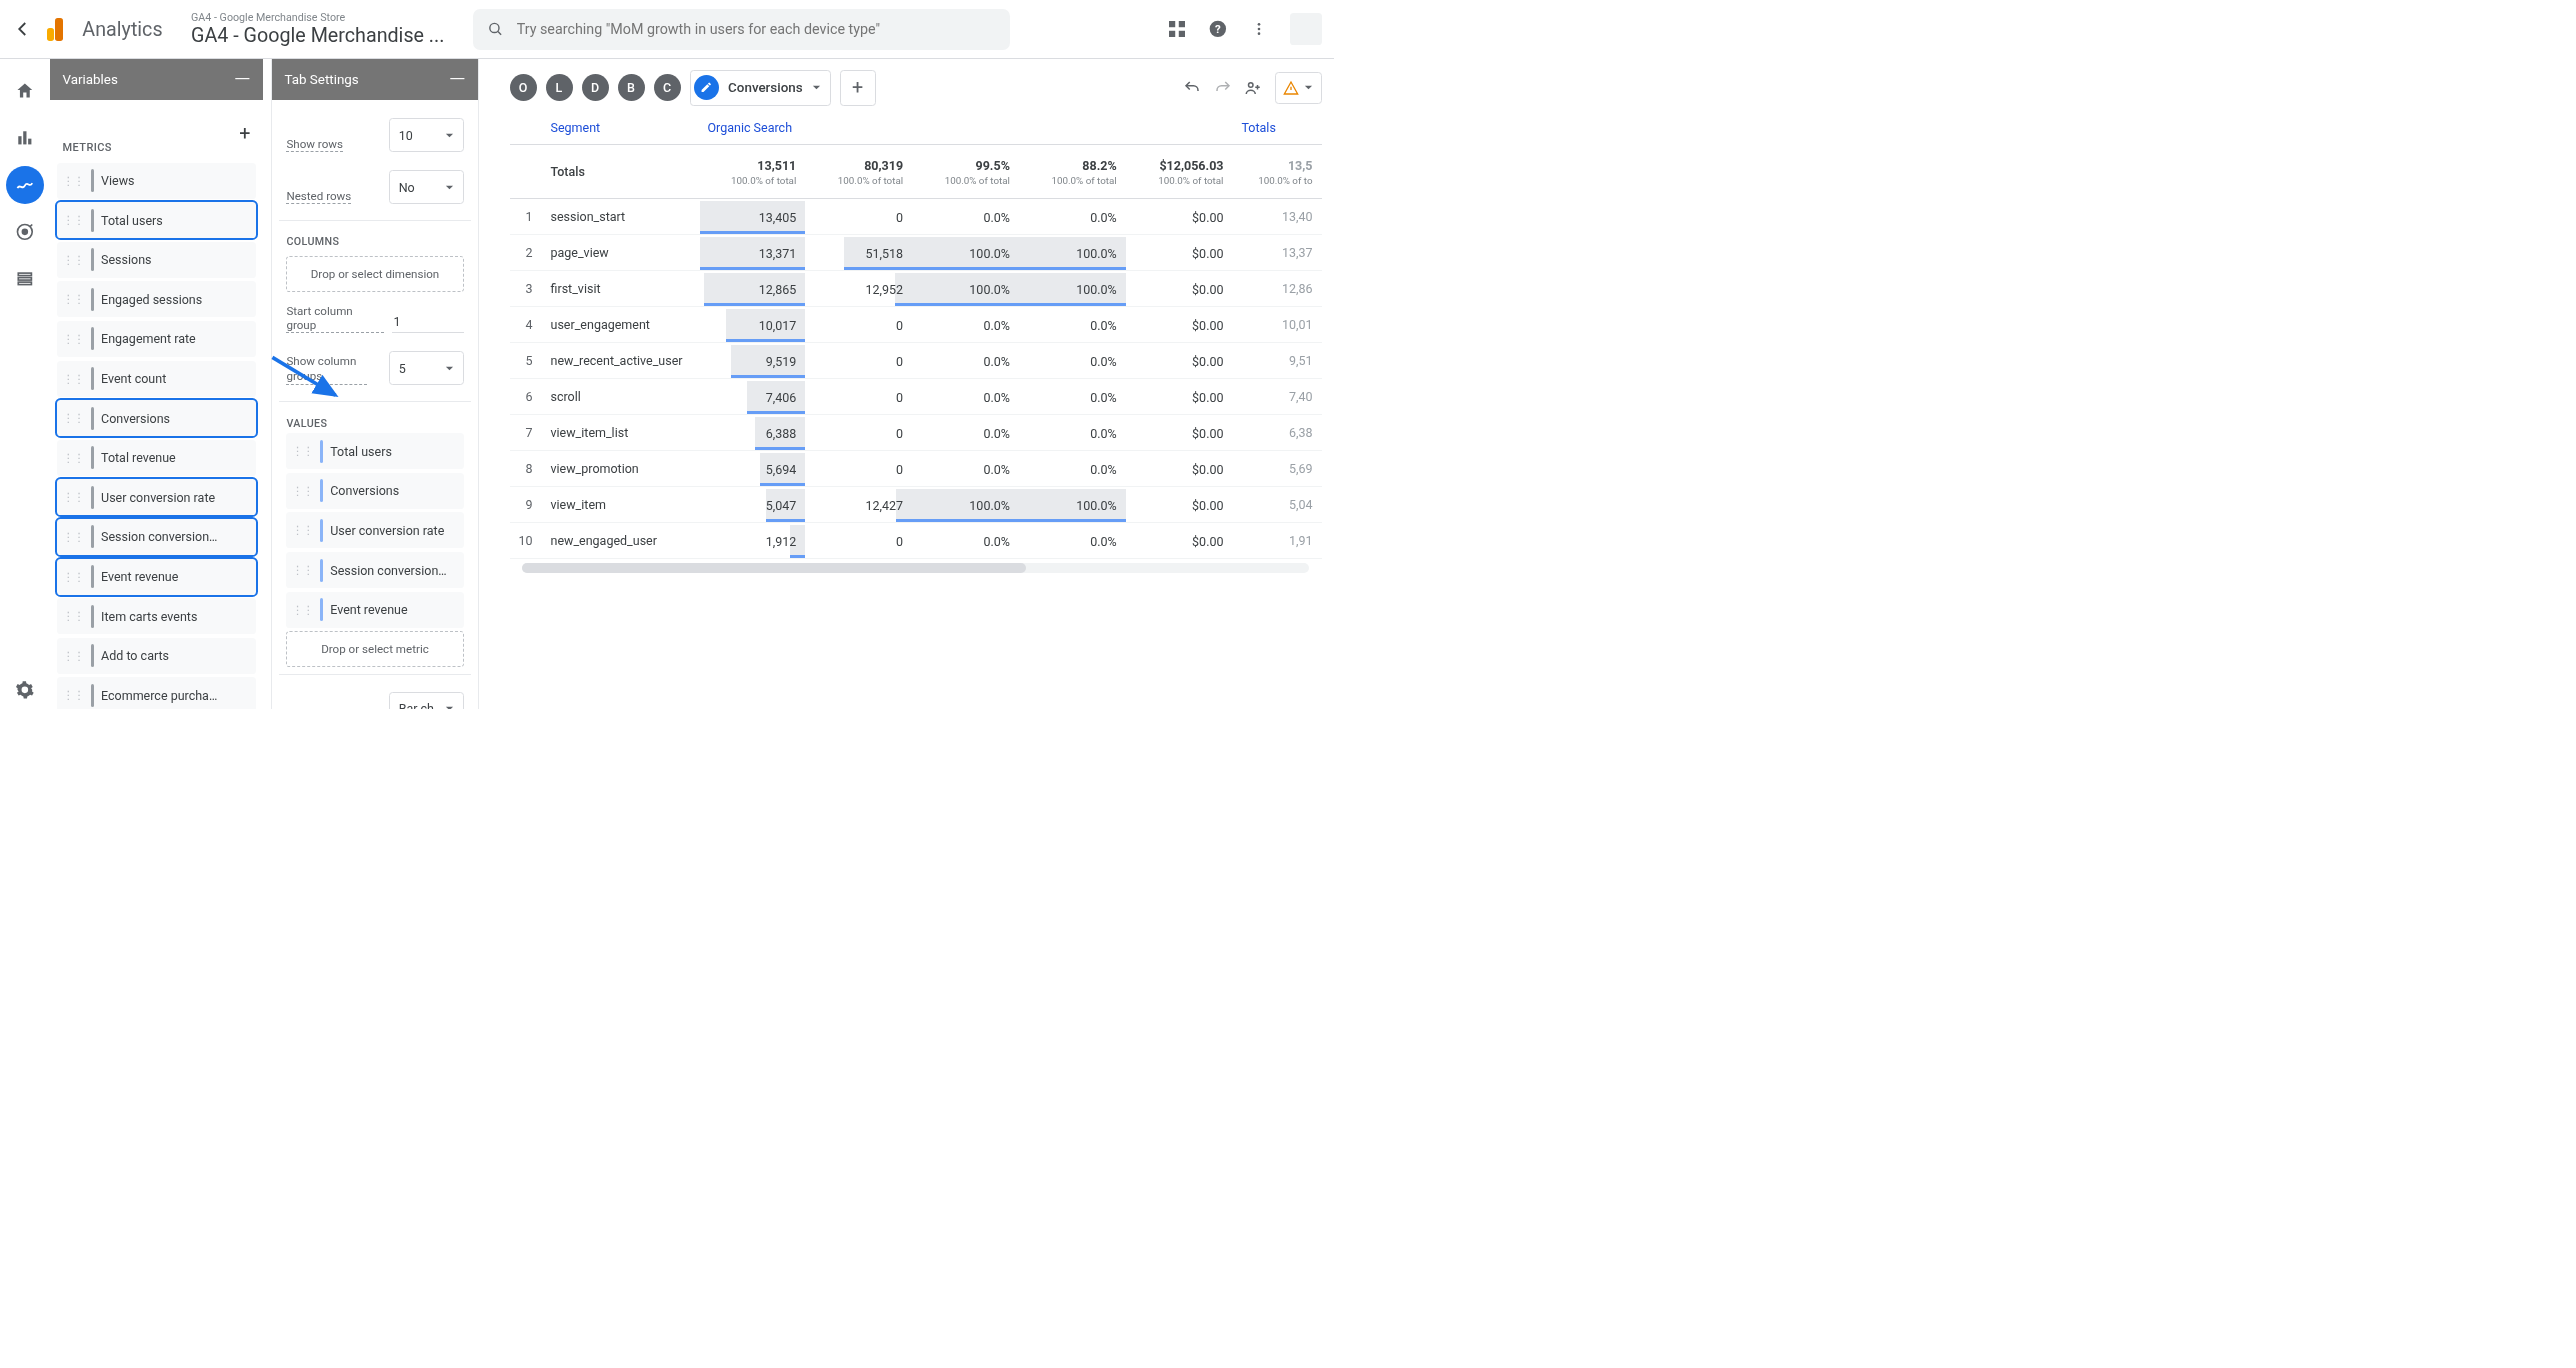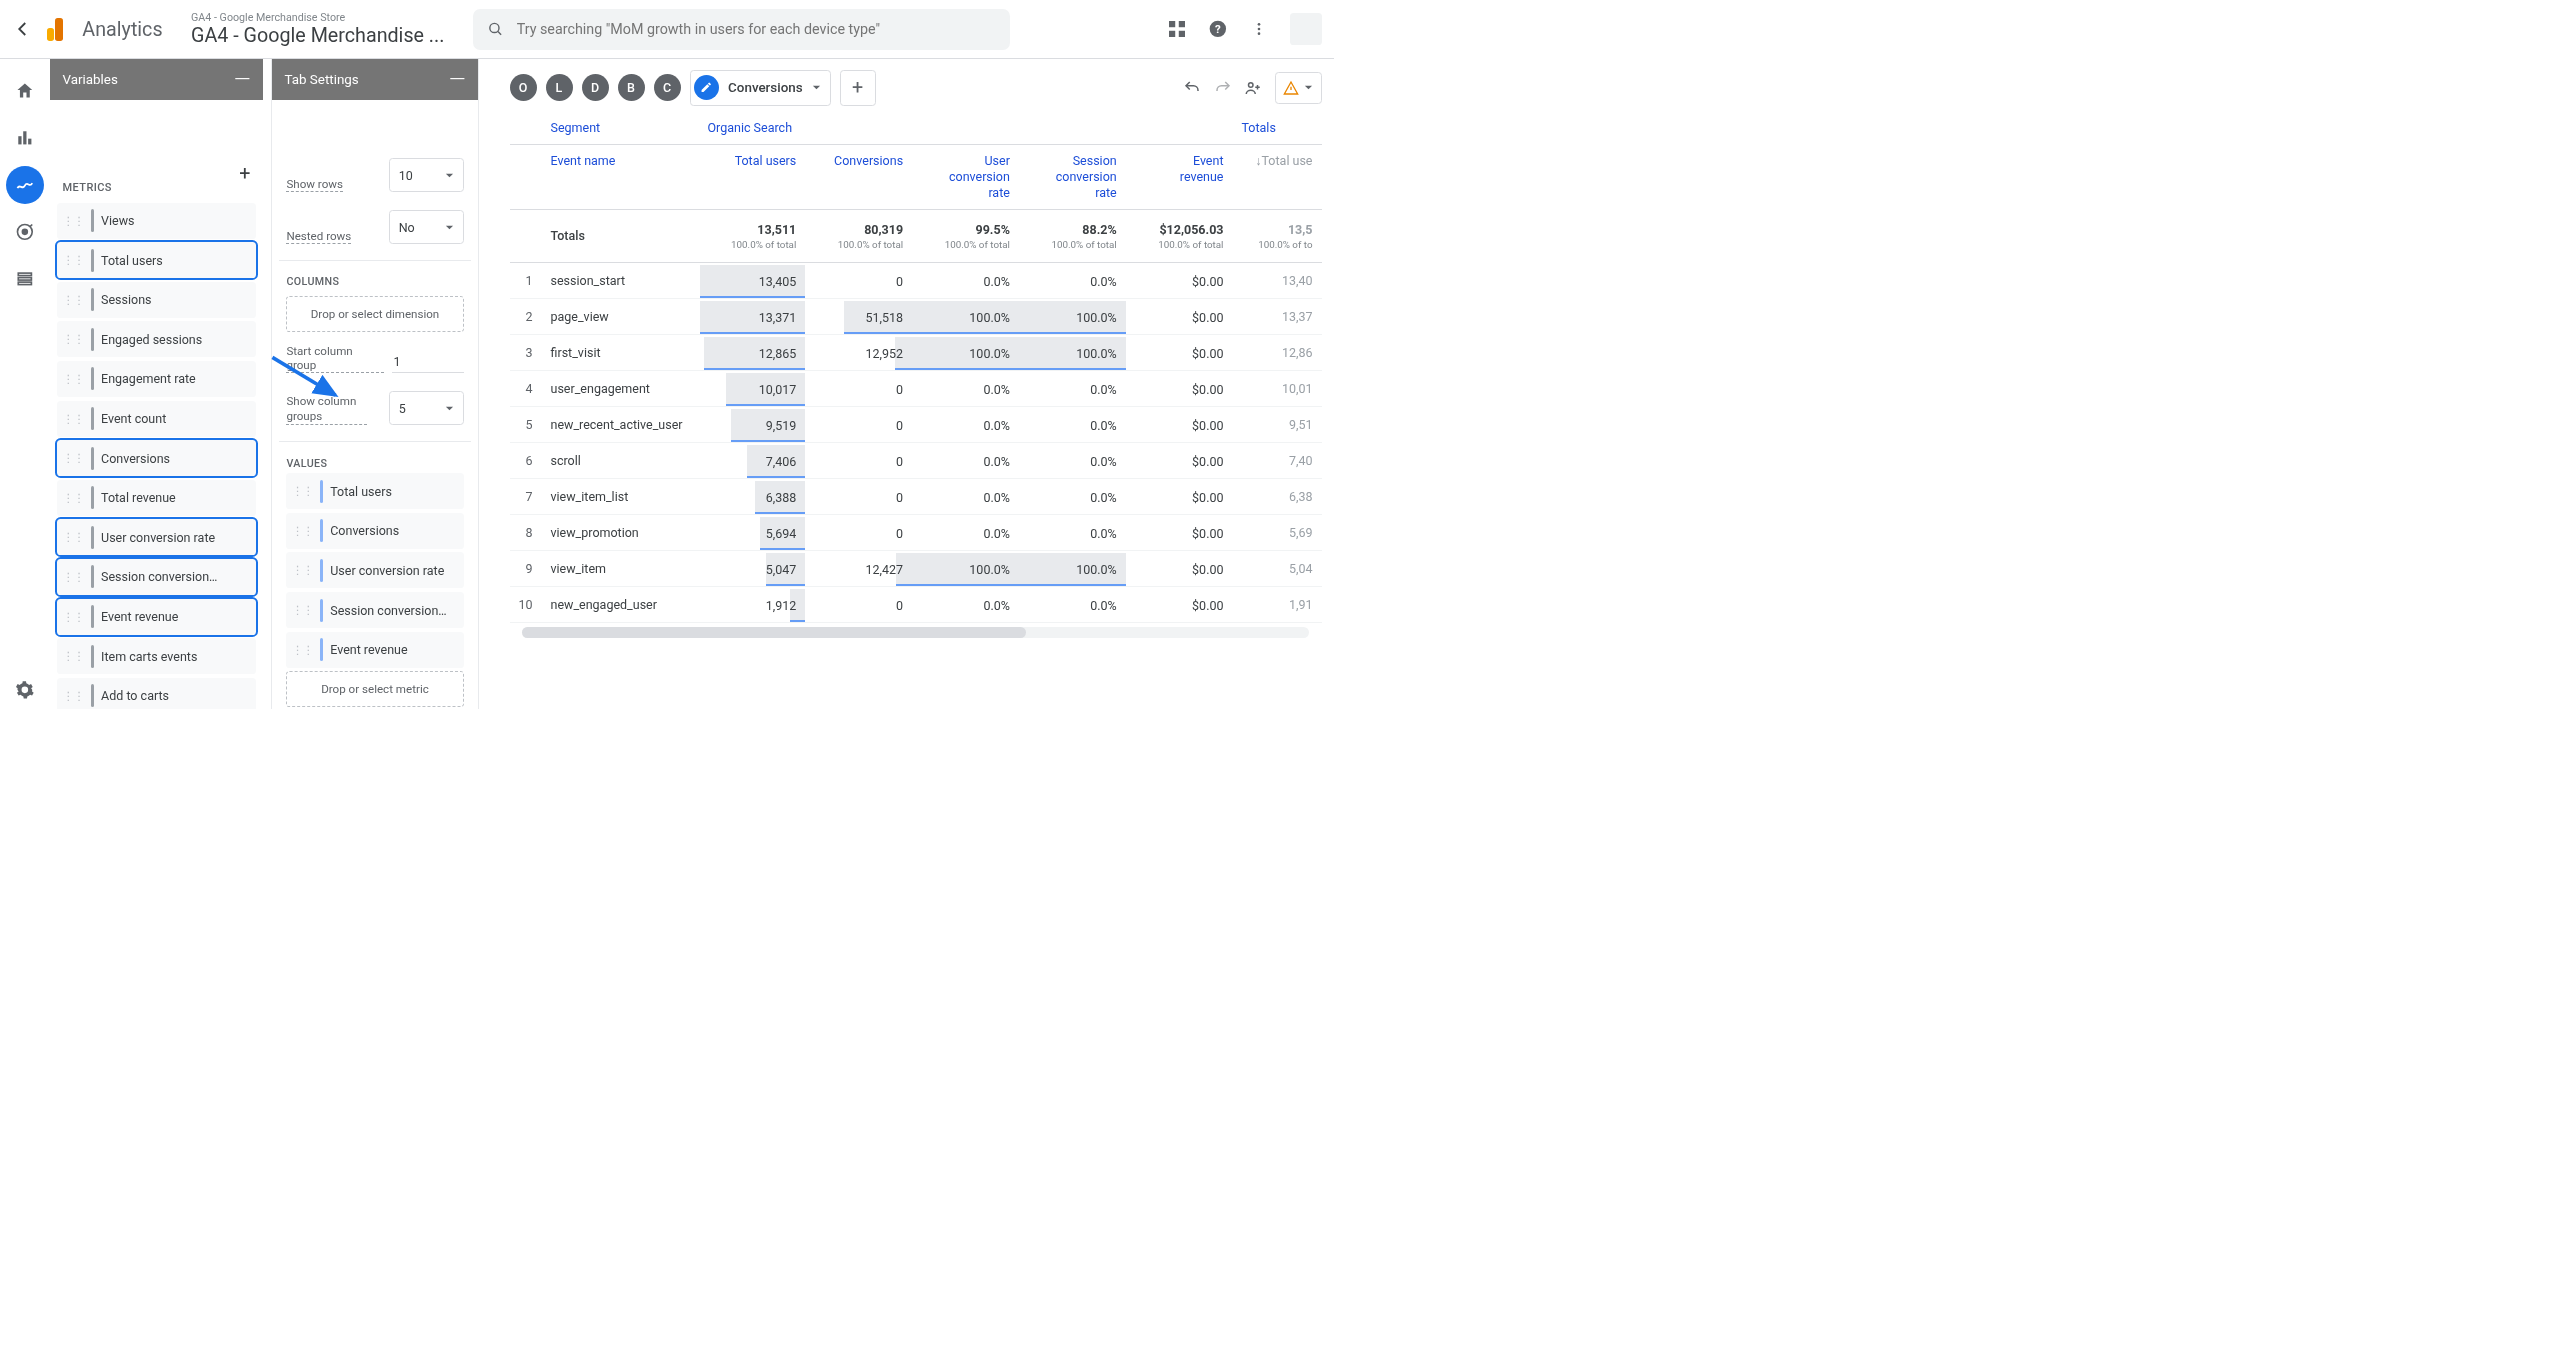--- a/index.html
+++ b/index.html
@@ -22,21 +22,21 @@
   .avatar-placeholder { width:32px; height:32px; background:#f1f3f4; border-radius:3.6px; }
 
   
   .layout { display:flex; height: calc(100% - 59px); }
   .nav-rail { width: 50px; display:flex; flex-direction:column; align-items:center; padding-top:12.5px; gap:9px; background:#fff; }
   .nav-item { width:38px; height:38px; border-radius:50%; display:flex; align-items:center; justify-content:center; color:#5f6368; cursor:pointer; }
   .nav-item.active { background:#1a73e8; color:#fff; }
   .nav-spacer { flex:1; }
 
   
-  .panel { display:flex; flex-direction:column; background:#fff;gap:40px; }
+  .panel { display:flex; flex-direction:column; background:#fff; }
   .panel-variables { width: 213px; }
   .panel-header { background:#757575; color:#fff; height:41px; display:flex; align-items:center; justify-content:space-between; padding:0 12.5px; font-size:13.4px; }
   .panel-header.tab-settings { background:#757575; }
   .collapse-btn { font-size:21.5px; font-weight:300; cursor:pointer; line-height:1; }
   .panel-body { padding: 9px 7.2px; overflow-y:auto; flex:1; }
   .section-label-row { display:flex; justify-content:space-between; align-items:center; padding: 3.6px 5.4px 9px; }
   .section-label { font-size:11px; color:#5f6368; letter-spacing:0.4px; font-weight:500;margin-top:28px; }
   .plus-icon { font-size:19.7px; color:#3c4043; cursor:pointer; }
 
   .metric-chip { display:flex; align-items:center; height:36px; background:#f8f9fa; border-radius:3.6px; margin-bottom:3.6px; padding:0 5.4px; gap:7.2px; cursor:grab; position:relative; }
@@ -427,30 +427,20 @@
 
     <div class="table-wrap">
       <table>
         <thead>
           <tr class="segment-header">
             <th class="col-idx"></th>
             <th class="left col-event">Segment</th>
             <th colspan="5" class="left">Organic Search</th>
             <th class="left col-totals-right">Totals</th>
           </tr>
-          <tr id="col-headers">
-              <th class="col-idx"></th>
-              <th class="left col-event twoline-th">Event name</th>
-              <th class="col-metric twoline-th">Total users</th>
-              <th class="col-metric twoline-th">Conversions</th>
-              <th class="col-metric twoline-th">User<br>conversion<br>rate</th>
-              <th class="col-metric twoline-th">Session<br>conversion<br>rate</th>
-              <th class="col-metric twoline-th">Event<br>revenue</th>
-              <th class="col-totals-right more-column-fade">↓Total use</th>
-            </tr>
         </thead>
         <tbody id="table-body">
             <tr class="totals-row">
               <td class="col-idx"></td>
               <td class="left">Totals</td>
               <td><b>13,511</b><span class="totals-sub">100.0% of total</span></td>
               <td><b>80,319</b><span class="totals-sub">100.0% of total</span></td>
               <td><b>99.5%</b><span class="totals-sub">100.0% of total</span></td>
               <td><b>88.2%</b><span class="totals-sub">100.0% of total</span></td>
               <td><b>$12,056.03</b><span class="totals-sub">100.0% of total</span></td>

